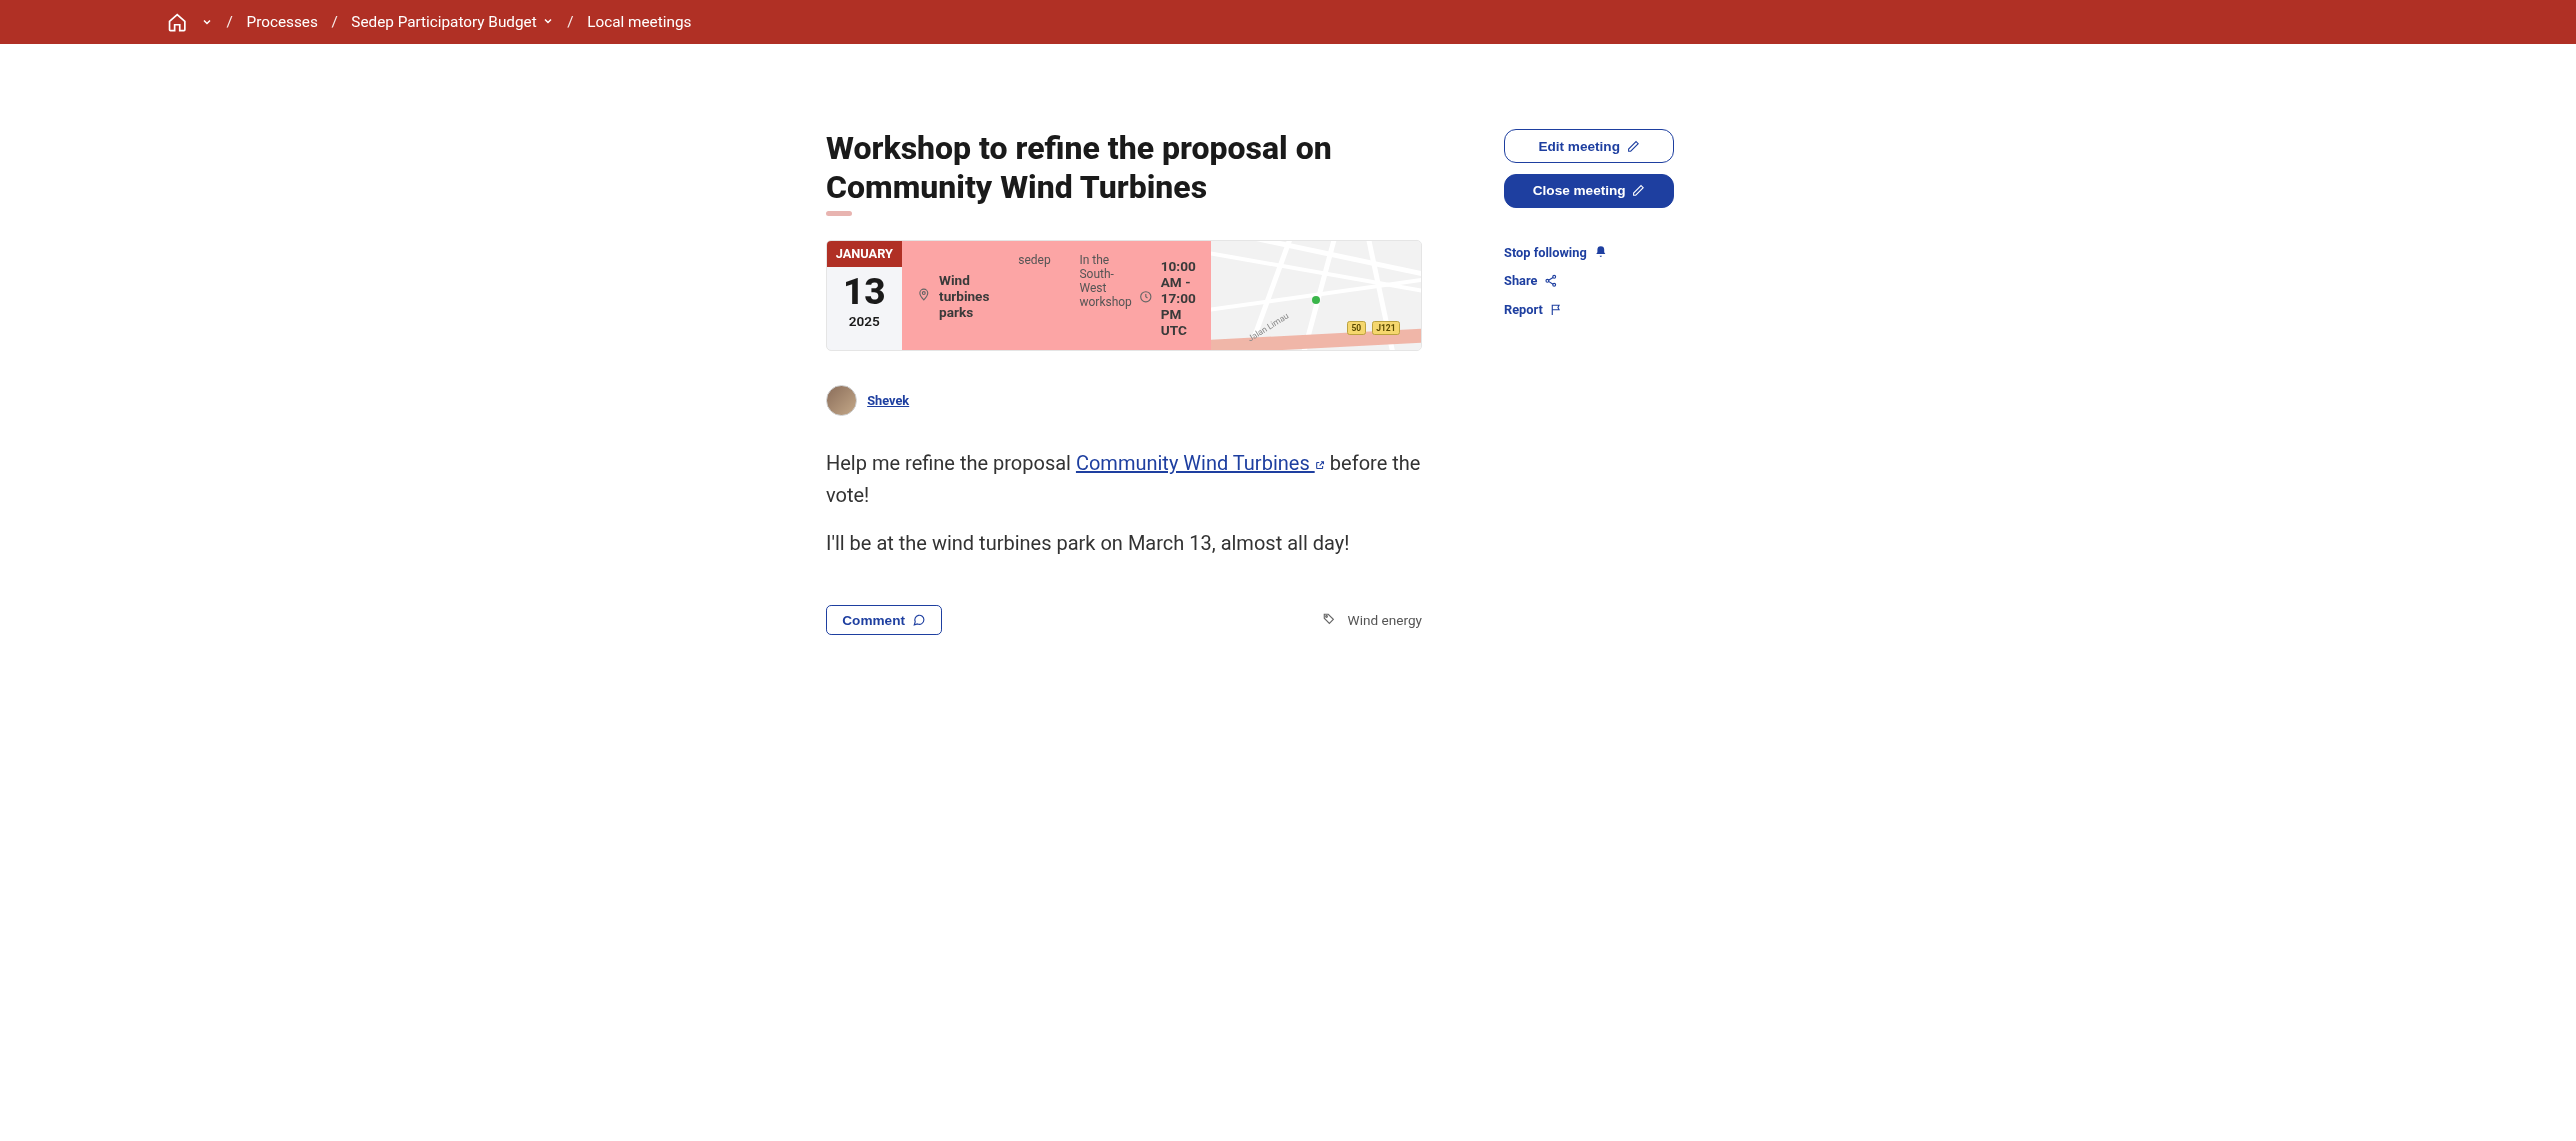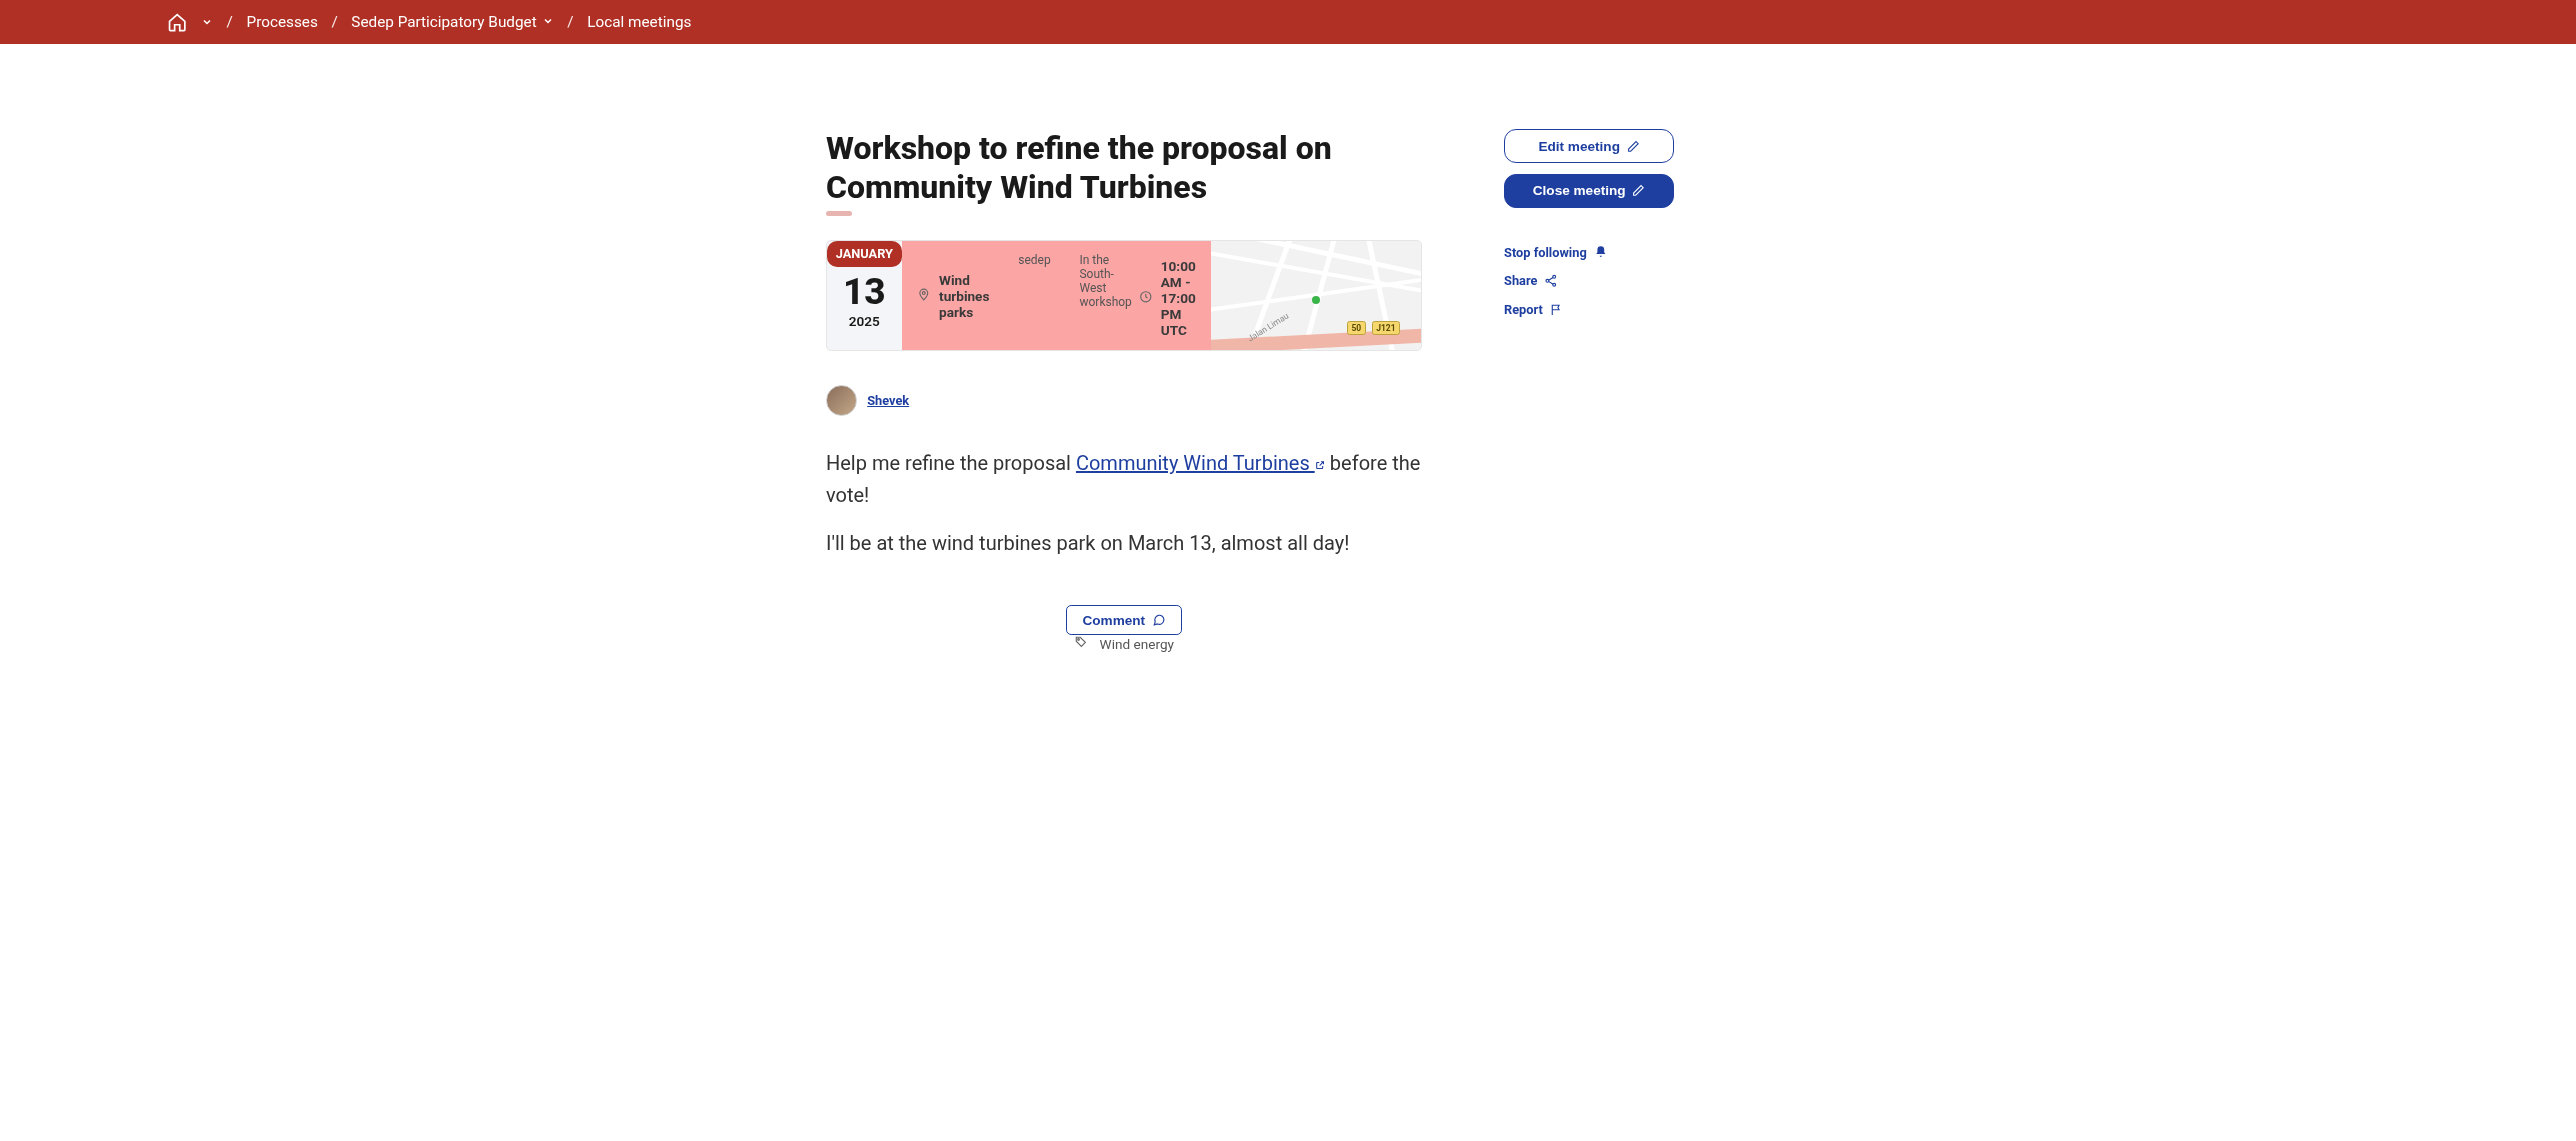--- a/index.html
+++ b/index.html
@@ -33,21 +33,21 @@
     .title-underline { width: 25.6px; height: 5.1px; background: #e8b4b0; border-radius: 2.6px; margin-bottom: 24px; }
     
     .info-card {
       display: flex;
       border: 0.9px solid #e5e5e5;
       border-radius: 5.1px;
       overflow: hidden;
       background: #f4f5f8;
     }
     .date-block { width: 85px; text-align: center; }
-    .date-month { background: #b03025; color: #fff; padding: 5.1px 0; font-size: 12.8px; font-weight: 700; border-radius: 10px; }
+    .date-month { background: #b03025; color: #fff; padding: 5.1px 0; font-size: 12.8px; font-weight: 700; }
     .date-day { font-size: 37px; font-weight: 800; padding: 3.4px 0 0 0; }
     .date-year { font-size: 13.6px; font-weight: 600; padding-bottom: 8.5px; }
     .info-details { flex: 1; padding: 12px 15.3px; background: #fca5a5; display: flex; flex-direction: row; gap: 6.8px; }
     .info-row { display: flex; align-items: center; gap: 8.5px; }
     .info-row .detail-icon svg { width: 13.6px; height: 13.6px; }
     .info-location { font-weight: 700; font-size: 13.6px; color: #3a3a3a; }
     .info-sub { font-size: 12px; color: #555; margin-left: 22px; }
     .info-time { font-weight: 700; font-size: 13.6px; color: #3a3a3a; }
     .map-block { width: 239px; background: #f2f2f2; position: relative; overflow: hidden; }
     
@@ -58,21 +58,21 @@
     .map-text { position: absolute; font-size: 8.5px; color: #888; transform: rotate(-32deg); }
     
     .author-row { display: flex; align-items: center; gap: 10.2px; margin: 34px 0 31px 0; }
     .avatar { width: 31px; height: 31px; border-radius: 50%; background: linear-gradient(135deg, #8a6d5a, #c4a888); border: 0.9px solid #ccc; }
     .author-link { color: #1e3fa0; font-weight: 700; text-decoration: underline; font-size: 12.8px; }
     
     .body-text { font-size: 20px; color: #333; line-height: 1.6; margin-bottom: 15.3px; }
     .body-link { color: #1e3fa0; text-decoration: underline; }
     .ext-icon svg { width: 10.2px; height: 10.2px; }
     
-    .bottom-row { display: flex; justify-content: space-between; align-items: center; margin-top: 46px; flex-direction: column; }
+    .bottom-row { display: flex; justify-content: space-between; align-items: center; margin-top: 46px; }
     .comment-btn {
       border: 1.3px solid #1e3fa0; color: #1e3fa0; background: #fff;
       padding: 6.8px 15.3px; font-size: 13.6px; font-weight: 700; border-radius: 5.1px;
       display: flex; align-items: center; gap: 6.8px; cursor: pointer;
     }
     .comment-btn svg { width: 13.6px; height: 13.6px; }
     .tag-row { display: flex; align-items: center; gap: 12px; color: #555; font-size: 13.6px; }
     .tag-icon svg { width: 13.6px; height: 13.6px; }
     
     .side-btn {

